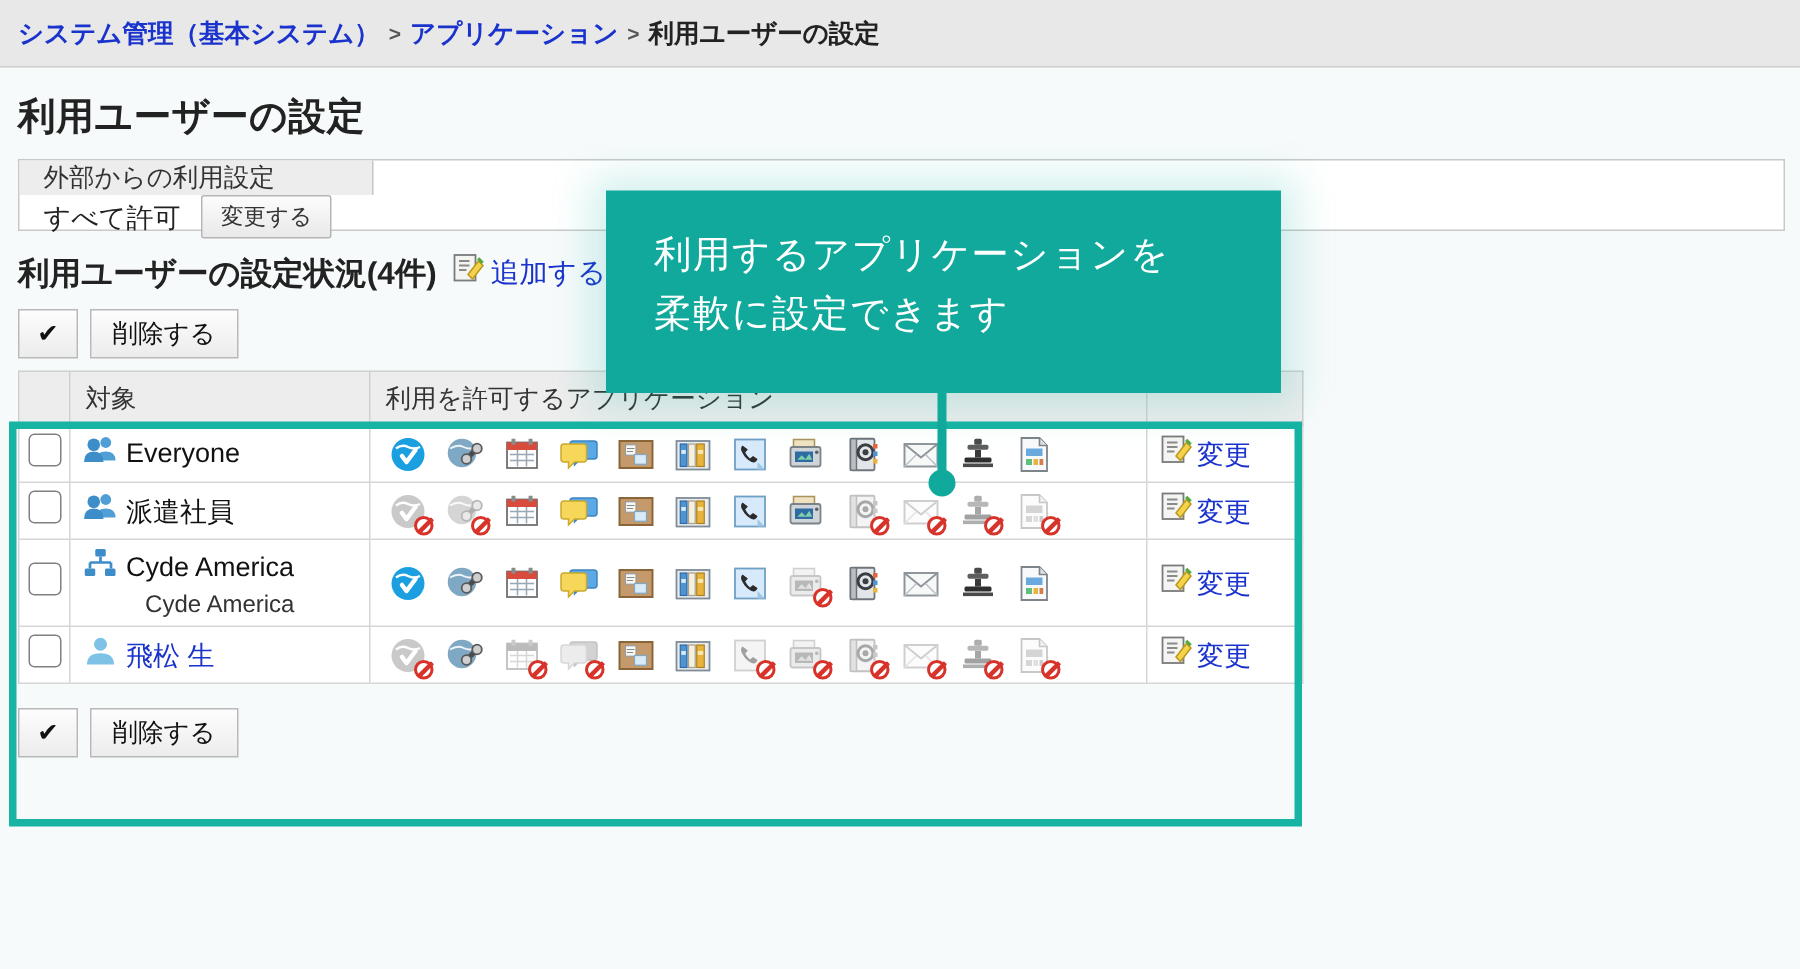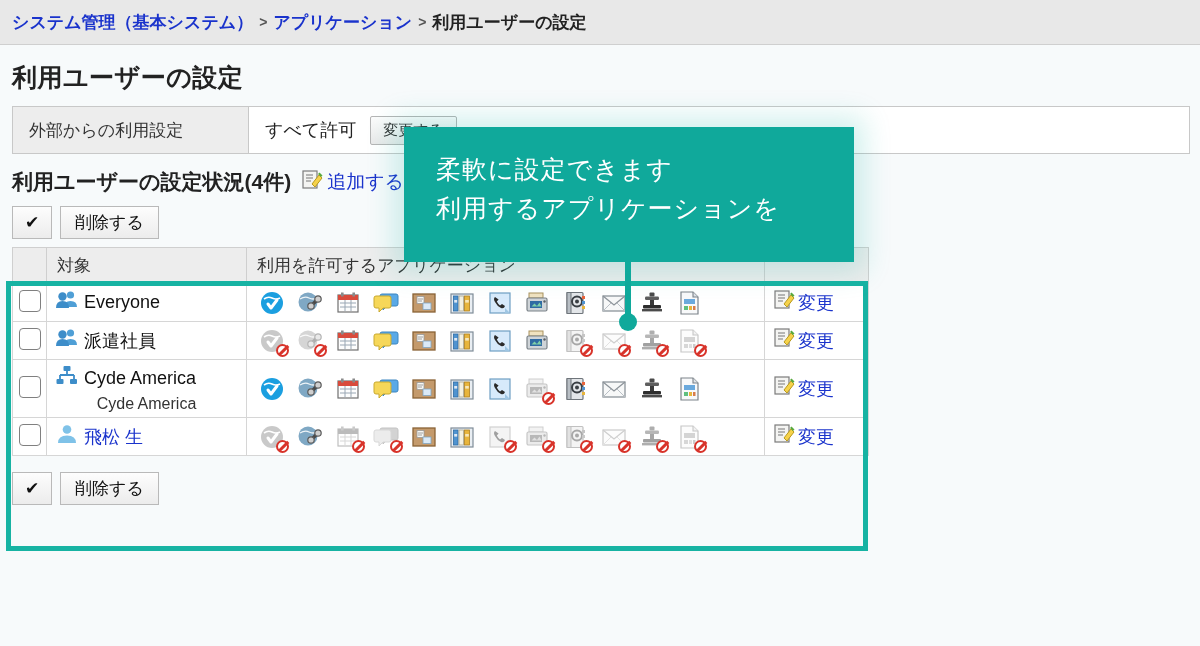--- a/index.html
+++ b/index.html
@@ -35,20 +35,21 @@
 
   
   .filter-table{
     margin:0 10px 0 12px;
     border:1px solid #c8c8c8;
     background:#fff;
     display:flex;
     height:48px;
     box-sizing:border-box;
     width:1178px;
+    flex-direction:column;
   }
   .filter-label{
     width:236px;
     background:#ededed;
     border-right:1px solid #c8c8c8;
     display:flex;align-items:center;
     padding-left:16px;
     font-size:17px;color:#333;
     box-sizing:border-box;
   }
@@ -871,15 +872,15 @@
 </div>
 
 <div class="toolbar" style="margin-top:16px;">
   <span class="check-btn">✔</span>
   <span class="del-btn">削除する</span>
 </div>
 
 <div class="leader"></div>
 <div class="leader-dot"></div>
 <div class="callout">
+  <div class="callout-line">利用するアプリケーションを</div>
   <div class="callout-line">柔軟に設定できます</div>
-  <div class="callout-line">利用するアプリケーションを</div>
 </div>
 
 </body></html>

